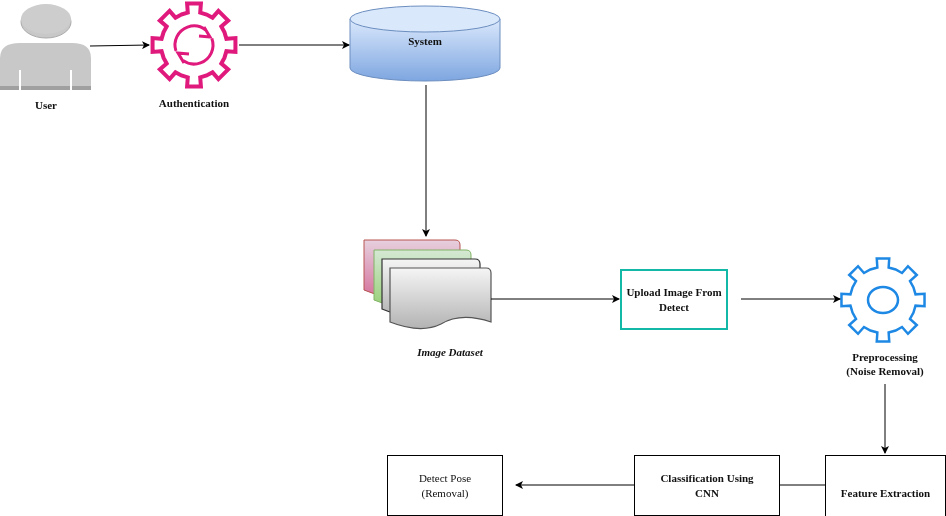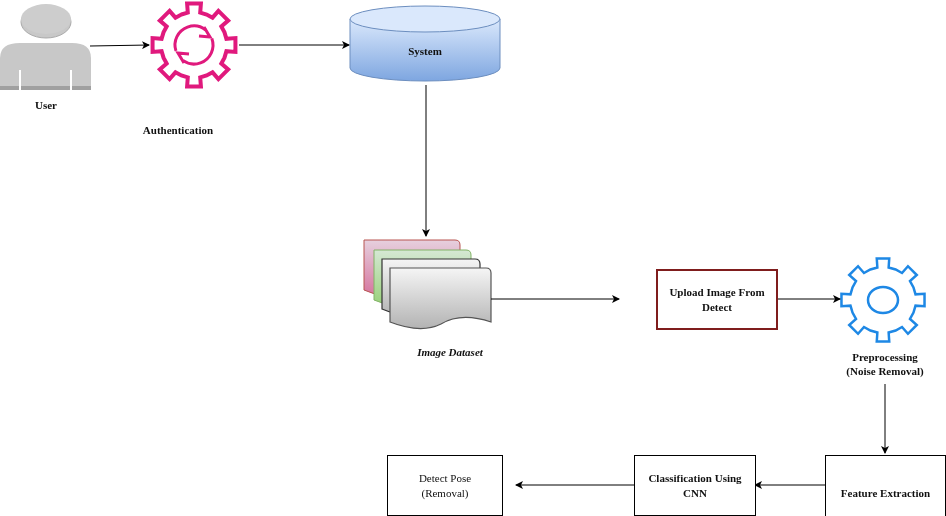--- a/index.html
+++ b/index.html
@@ -75,38 +75,38 @@
   <line x1="239" y1="45" x2="349" y2="45" stroke="#000" stroke-width="1" marker-end="url(#arr)"></line>
   <line x1="426" y1="85" x2="426" y2="236" stroke="#000" stroke-width="1" marker-end="url(#arr)"></line>
   <line x1="491" y1="299" x2="619" y2="299" stroke="#000" stroke-width="1" marker-end="url(#arr)"></line>
   <line x1="741" y1="299" x2="840" y2="299" stroke="#000" stroke-width="1" marker-end="url(#arr)"></line>
   <line x1="885" y1="384" x2="885" y2="453" stroke="#000" stroke-width="1" marker-end="url(#arr)"></line>
   <line x1="825" y1="485" x2="755" y2="485" stroke="#000" stroke-width="1" marker-end="url(#arr)"></line>
   <line x1="634" y1="485" x2="516" y2="485" stroke="#000" stroke-width="1" marker-end="url(#arr)"></line>
 </svg>
 
 <div class="lbl bold" style="left:16px; top:98px; width:60px;">User</div>
-<div class="lbl bold" style="left:128px; top:96px; width:100px;margin-top:27px;">Authentication</div>
-<div class="lbl bold" style="left:385px; top:44px; width:80px;">System</div>
+<div class="lbl bold" style="left:144px; top:96px; width:100px;">Authentication</div>
+<div class="lbl bold" style="left:385px; top:34px; width:80px;">System</div>
 <div class="lbl bold" style="left:395px; top:345px; width:110px;font-style:italic;">Image Dataset</div>
 <div class="lbl bold" style="left:820px; top:350px; width:130px;">
   <span>Preprocessing</span><br>
   <span>(Noise Removal)</span>
 </div>
 
-<div class="box bold" style="left:620px; top:269px; width:122px; height:61px; border:2px solid #7f1d1d;margin-left:36px;">
+<div class="box bold" style="left:620px; top:269px; width:108px; height:61px; border:2px solid #14b8a6;">
   <div>
       <span>Upload Image From</span>
       <span>Detect</span>
     </div>
 </div>
 <div class="box bold" style="left:825px; top:455px; width:121px; height:77px; border:1px solid #000;">
   <span>Feature Extraction</span>
 </div>
-<div class="box bold" style="left:634px; top:455px; width:122px; height:61px; border:1px solid #000;">
+<div class="box bold" style="left:634px; top:455px; width:146px; height:61px; border:1px solid #000;">
   <div>
       <span>Classification Using</span>
       <span>CNN</span>
     </div>
 </div>
 <div class="box" style="left:387px; top:455px; width:116px; height:61px; border:1px solid #000;">
   <div>
       <span>Detect Pose</span>
       <span>(Removal)</span>
     </div>

